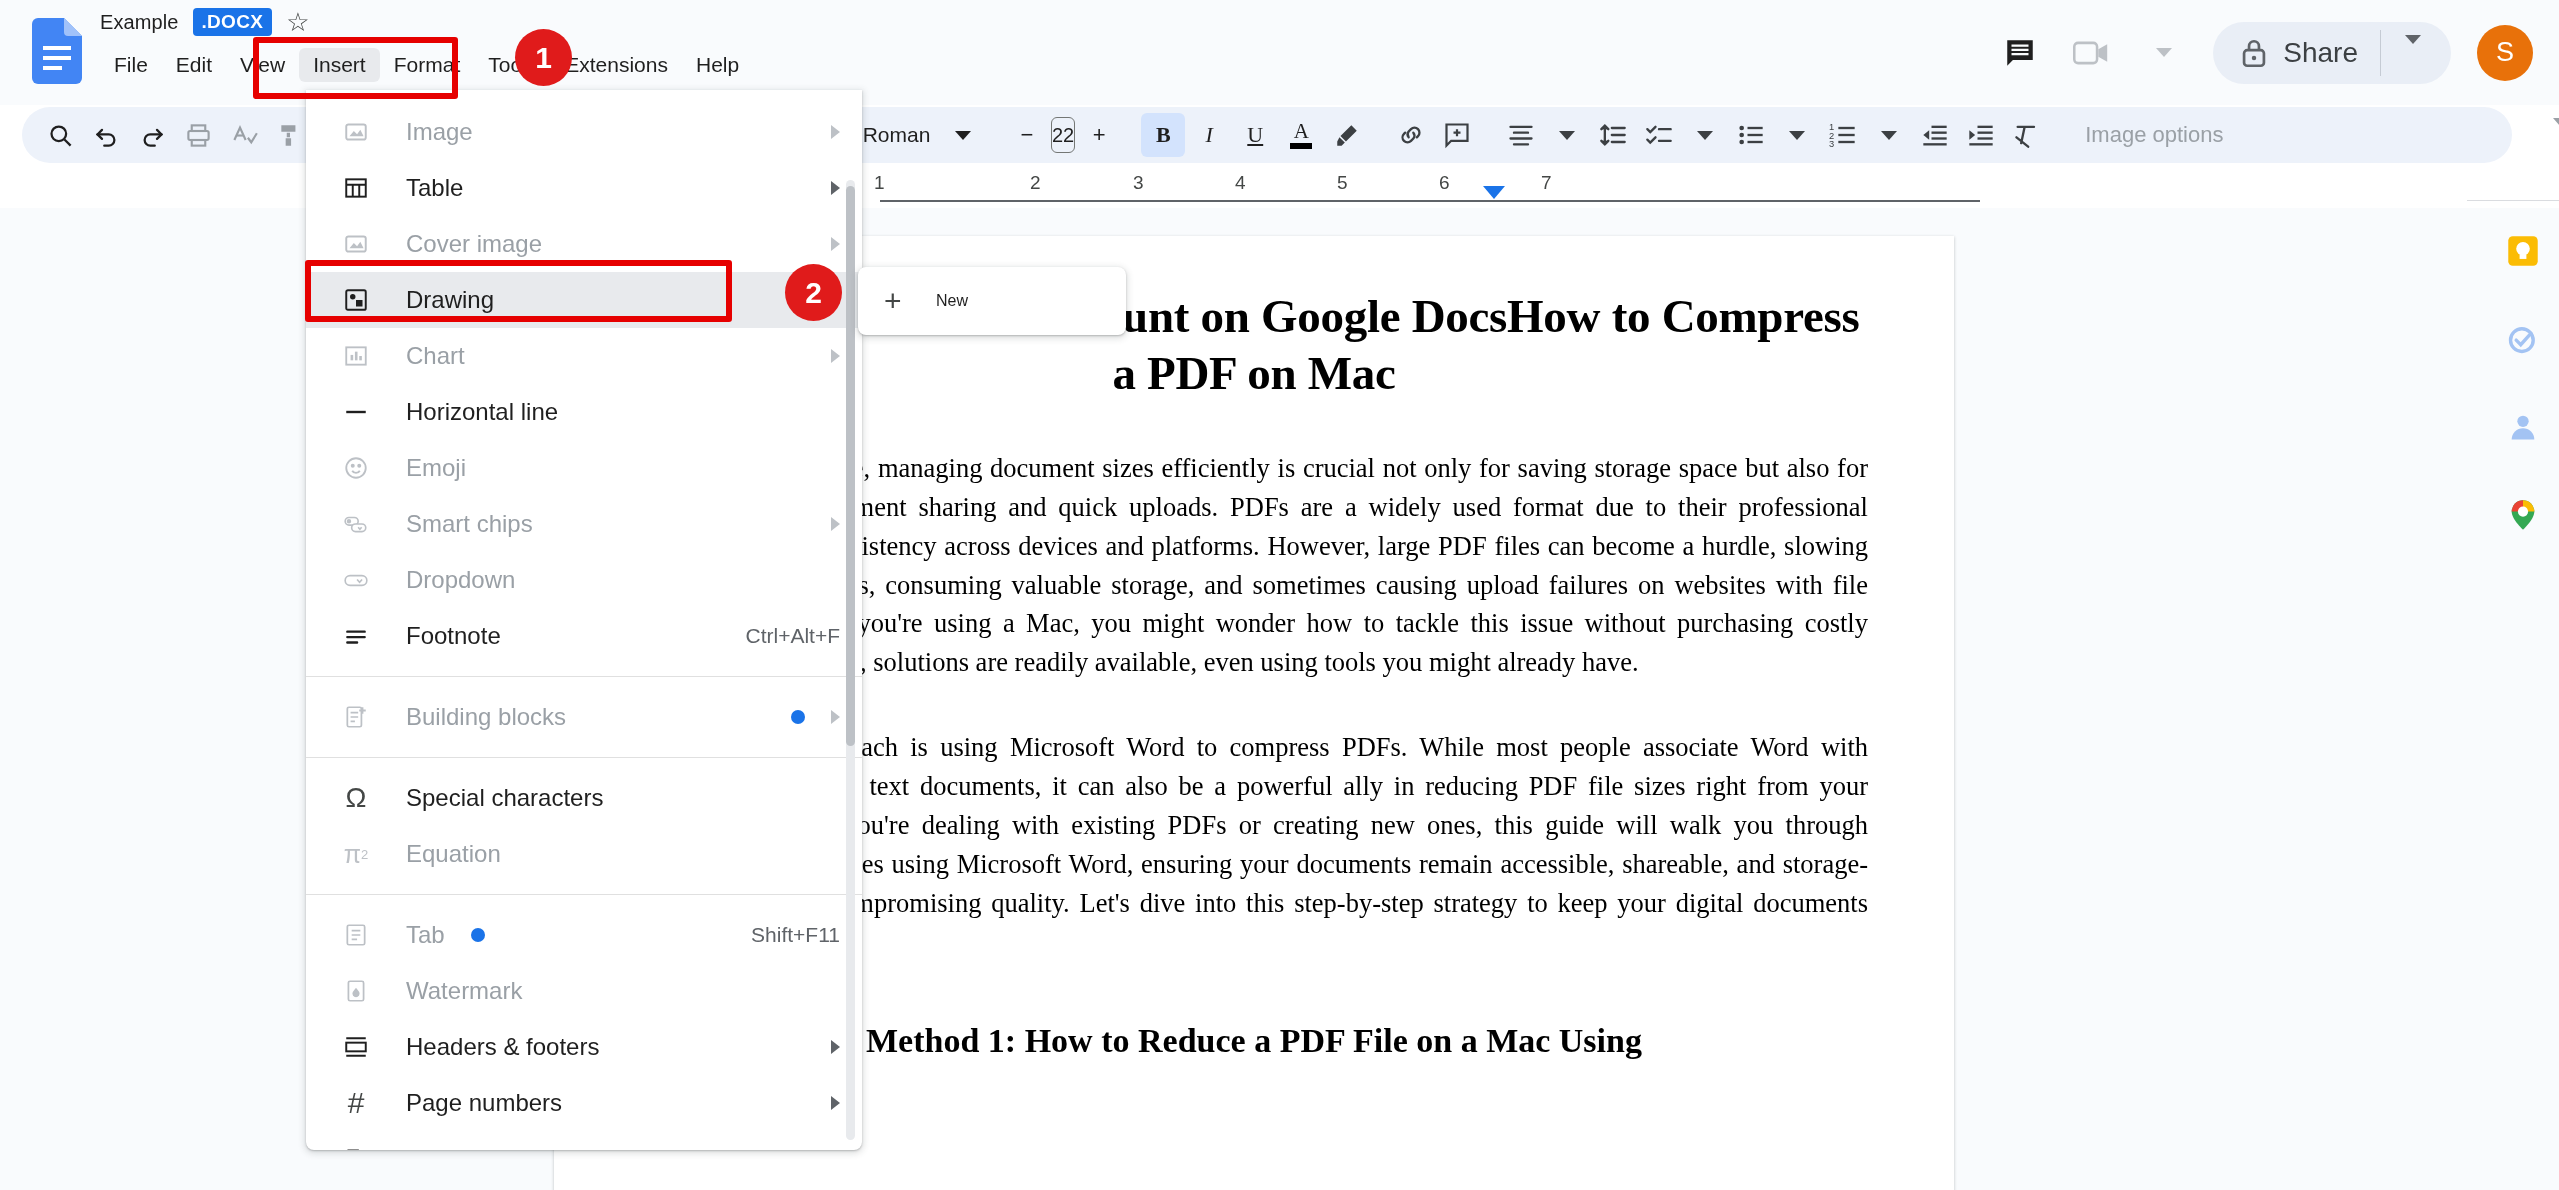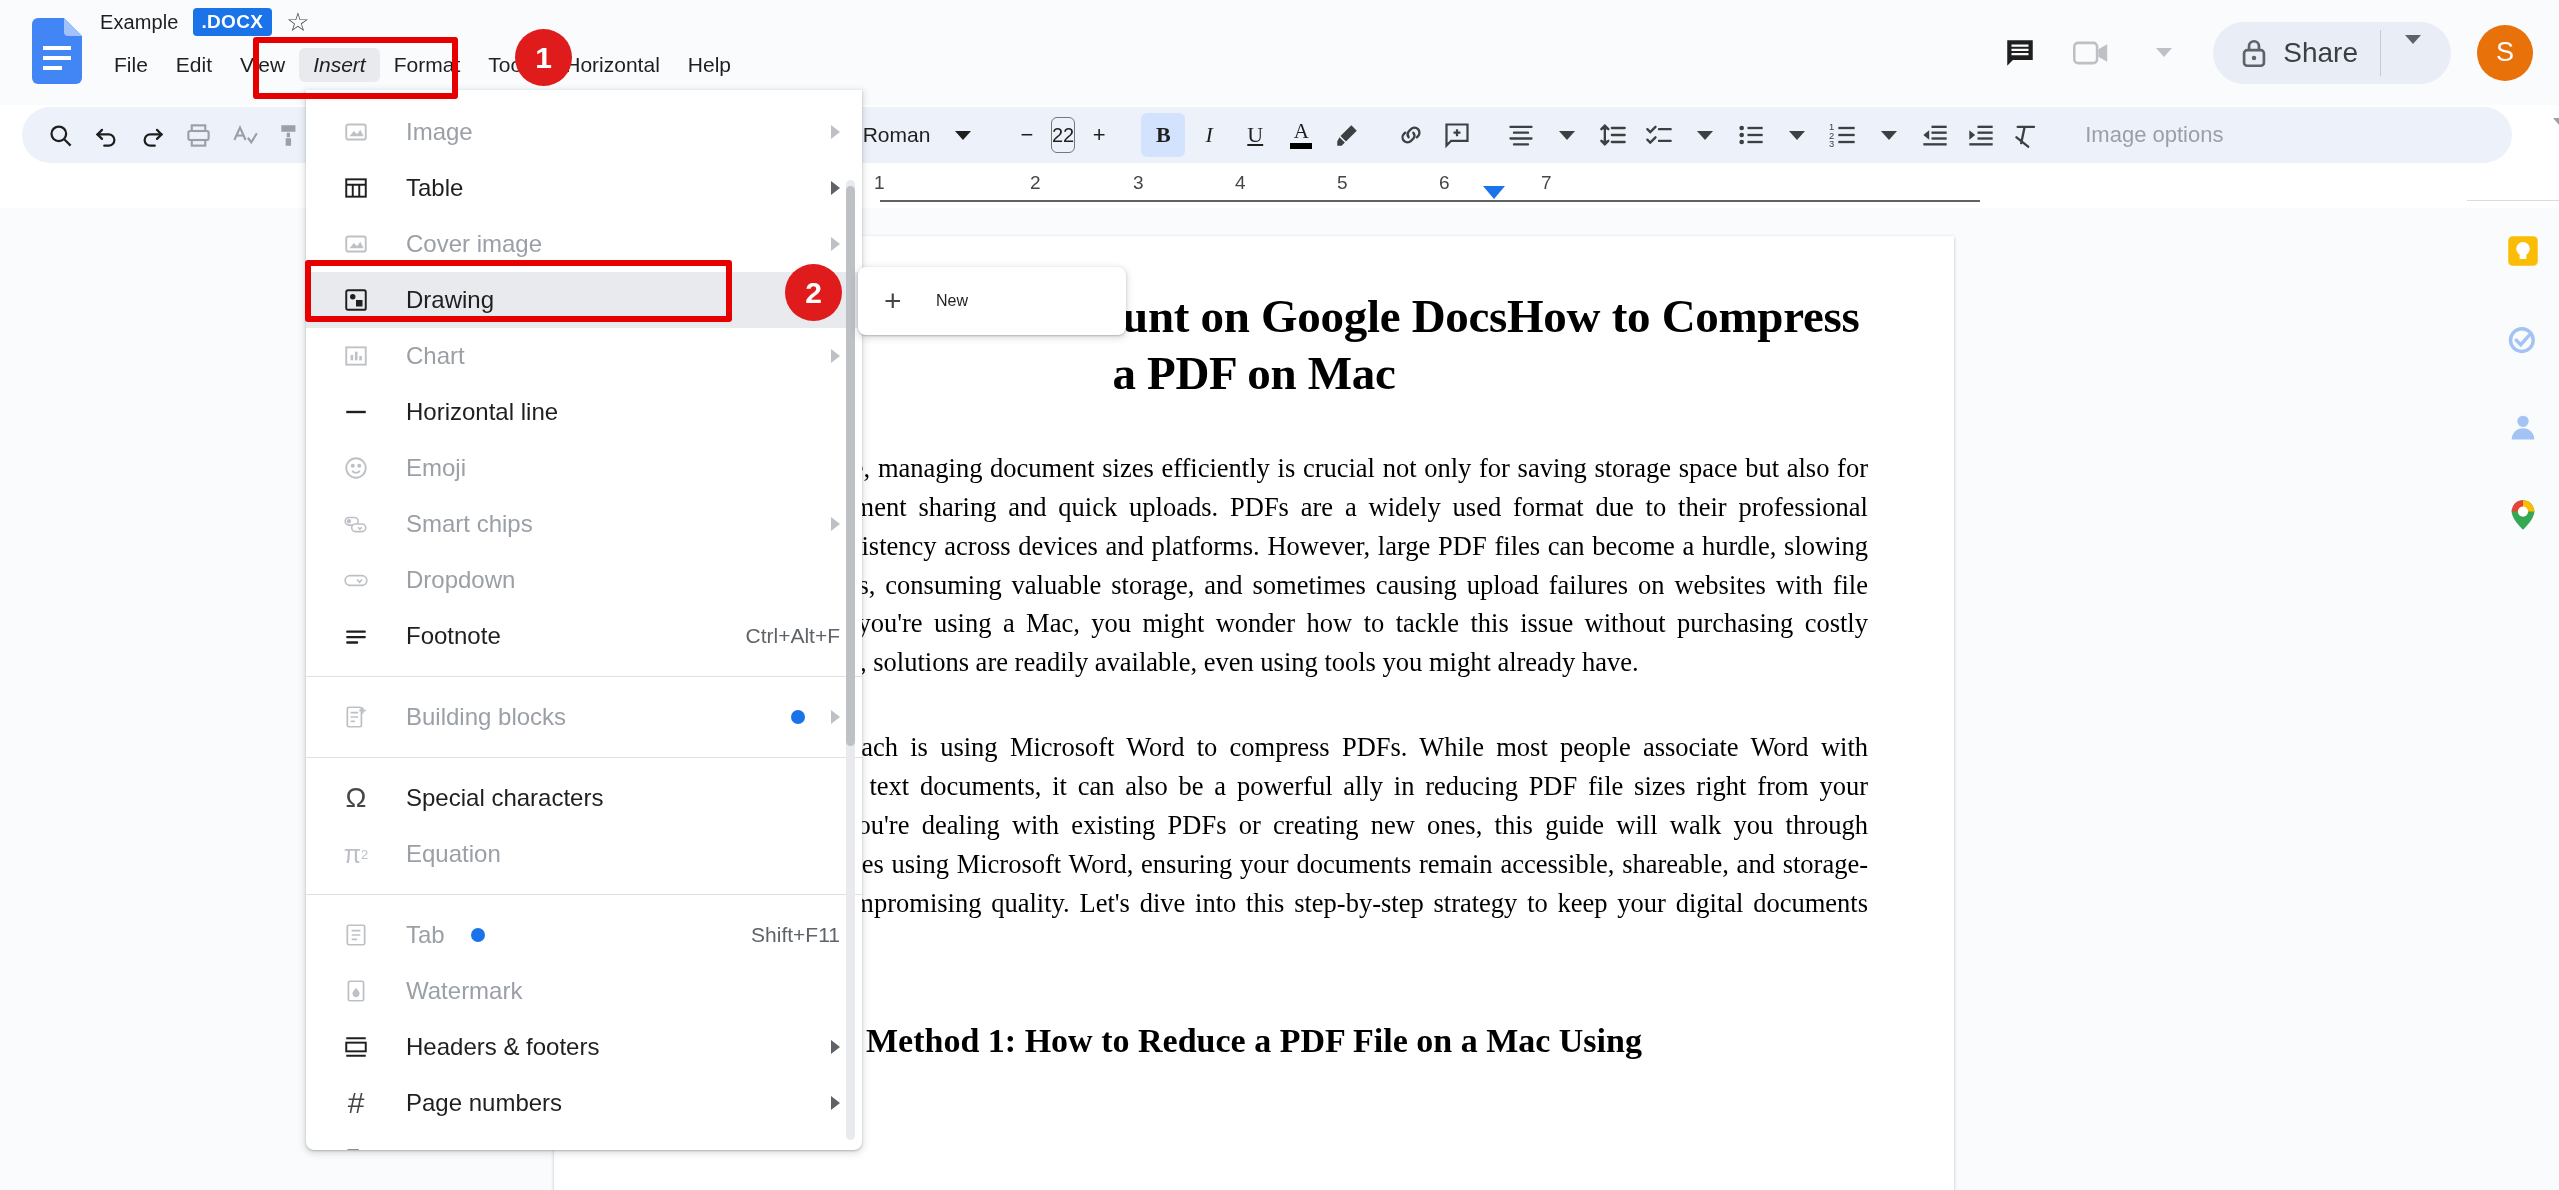--- a/index.html
+++ b/index.html
@@ -28,21 +28,21 @@
     padding: 3px 9px; border-radius: 4px; letter-spacing: .3px;
   }
   .star-icon { font-size: 26px; color: #444746; line-height: 1; }
   .menubar {
     position: absolute; left: 100px; top: 48px; display: flex; align-items: center; gap: 0;
   }
   .menu-item {
     font-size: 21px; color: #1f1f1f; padding: 5px 14px; border-radius: 6px; cursor: pointer;
     white-space: nowrap;
   }
-  .menu-item.active { background: #e8eaed; font-style: italic; }
+  .menu-item.active { background: #e8eaed; }
   .topright {
     position: absolute; right: 26px; top: 0; height: 105px;
     display: flex; align-items: center; gap: 26px;
   }
   .tr-icon { width: 46px; height: 46px; display: flex; align-items: center; justify-content: center; cursor: pointer; }
   .caret-sm {
     width: 0; height: 0; border-left: 8px solid transparent; border-right: 8px solid transparent;
     border-top: 9px solid #5f6368;
   }
   .share-btn {
@@ -196,21 +196,21 @@
     <span class="star-icon">☆</span>
   </div>
 
   <div class="menubar">
     <span class="menu-item">File</span>
     <span class="menu-item">Edit</span>
     <span class="menu-item">View</span>
     <span class="menu-item active">Insert</span>
     <span class="menu-item">Format</span>
     <span class="menu-item">Tools</span>
-    <span class="menu-item">Horizontal</span>
+    <span class="menu-item">Extensions</span>
     <span class="menu-item">Help</span>
   </div>
 
   <div class="topright">
     <div class="tr-icon">
       <svg width="34" height="34" viewBox="0 0 24 24" fill="#1f1f1f">
         <path d="M3 3h18v14H7l-4 4V3z"></path>
         <rect x="6" y="6" width="12" height="1.6" fill="#f9fbfd"></rect>
         <rect x="6" y="9" width="12" height="1.6" fill="#f9fbfd"></rect>
         <rect x="6" y="12" width="12" height="1.6" fill="#f9fbfd"></rect>

